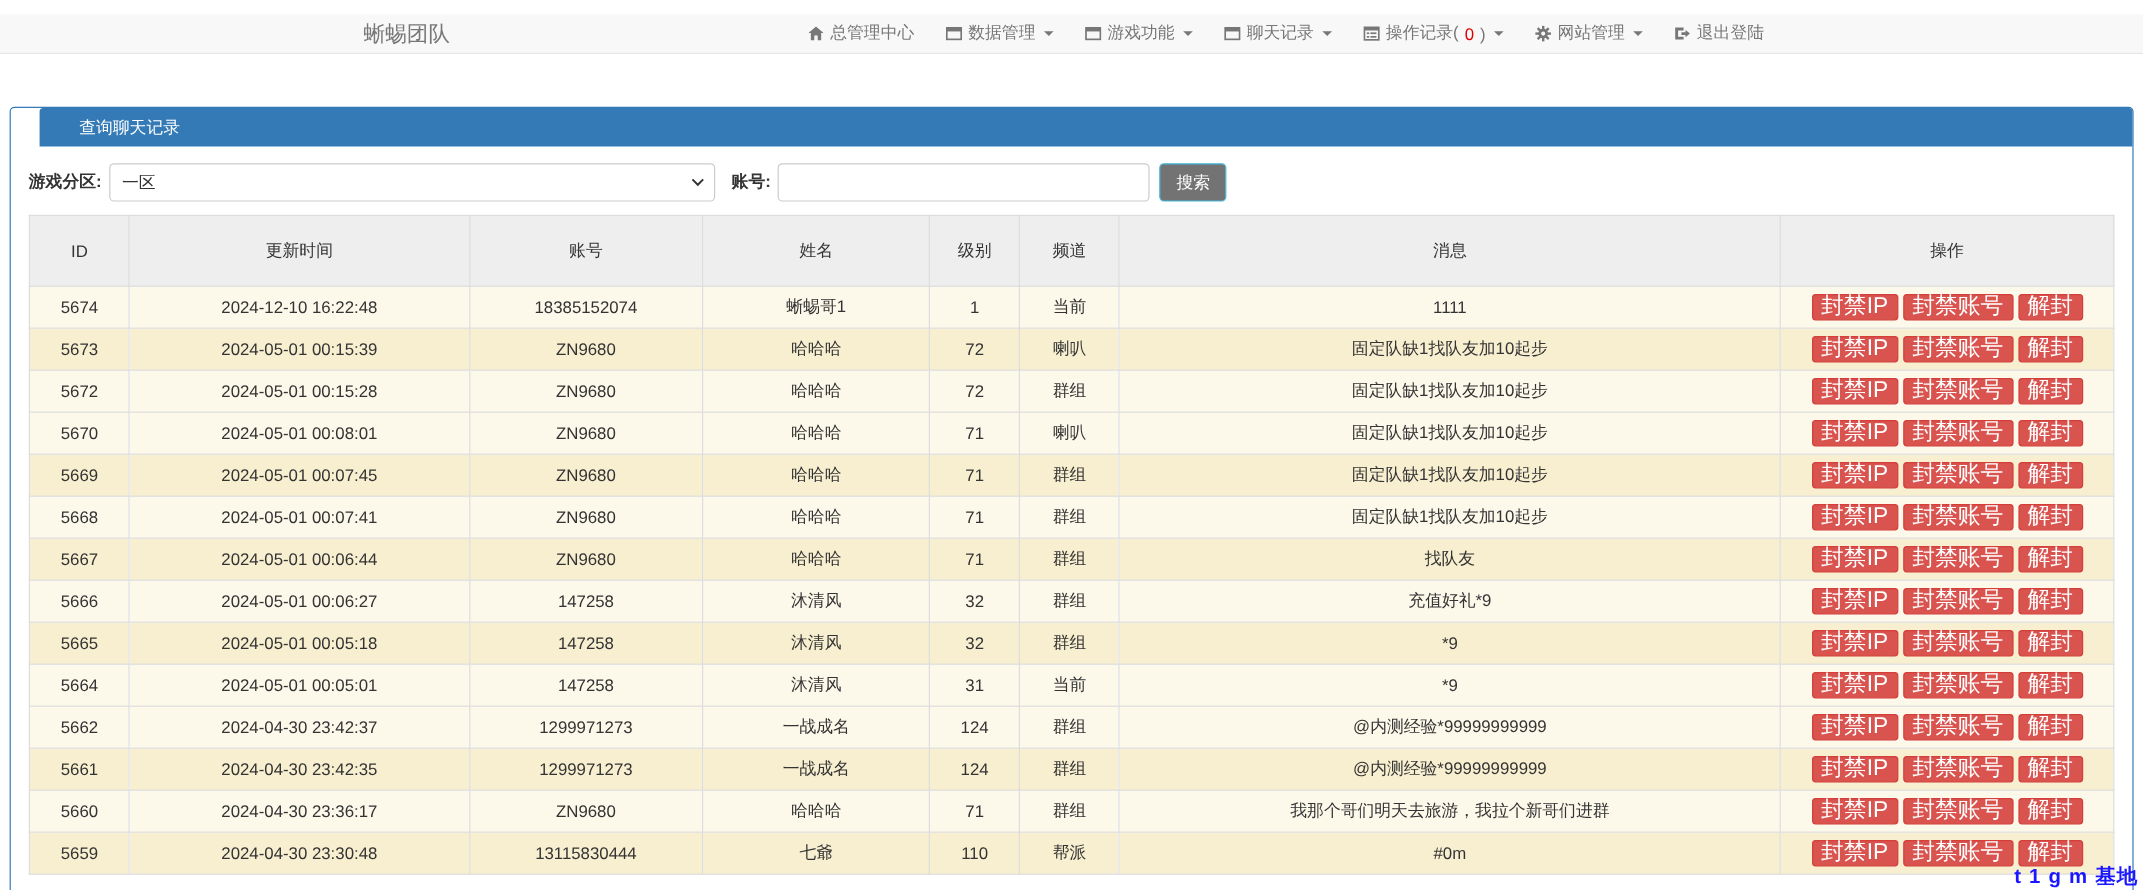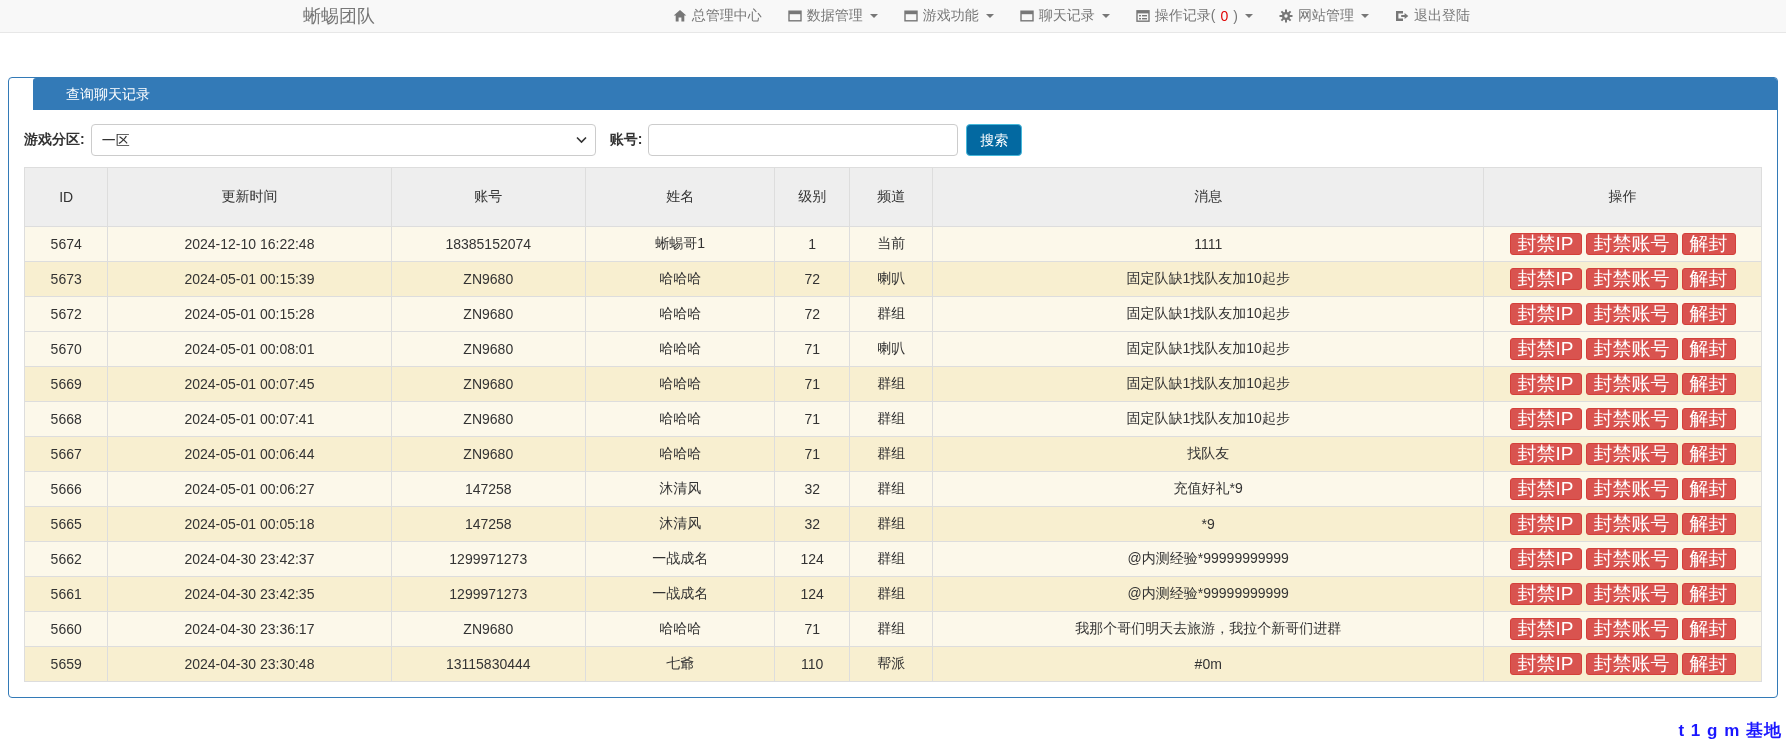--- a/index.html
+++ b/index.html
@@ -1,21 +1,21 @@
 <!DOCTYPE html>
 <html><head>
 <meta charset="utf-8">
 <style>
   * { box-sizing: border-box; }
   html, body { margin:0; padding:0; width:1786px; height:742px; overflow:hidden;
     background:#fff; color:#333; font-family:"Liberation Sans","DejaVu Sans",sans-serif; font-size:14px; }
 
   
   .navbar { height:33px; background:#f8f8f8; border-bottom:1px solid #e7e7e7; }
-  .nav-container { width:1180px; margin:0 auto; height:100%; display:flex; align-items:center; }
+  .nav-container { width:1180px; margin:12px auto; height:100%; display:flex; align-items:center; }
   .brand { font-size:18px; color:#777; cursor:pointer; }
   .nav-items { list-style:none; margin:0 0 0 auto; padding:0; display:flex; align-items:center; }
   .nav-item { display:flex; align-items:center; gap:5px; padding:0 13px; color:#777; cursor:pointer; white-space:nowrap; }
   .nav-icon { display:inline-flex; width:14px; height:14px; }
   .nav-icon svg { width:14px; height:14px; }
   .nav-count { color:#e00000; }
   .caret { width:0; height:0; border-left:4px solid transparent; border-right:4px solid transparent;
     border-top:4px solid #777; margin-left:2px; display:inline-block; }
 
   
@@ -27,21 +27,21 @@
   
   .form-row { display:flex; align-items:center; margin-bottom:11px; }
   .form-row label { font-weight:bold; margin-right:6px; }
   .select-wrap { position:relative; margin-right:14px; }
   .zone-select { width:505px; height:32px; border:1px solid #ccc; border-radius:4px;
     padding:4px 26px 4px 10px; font-size:14px; color:#333; background:#fff;
     -webkit-appearance:none; appearance:none; font-family:inherit; }
   .select-wrap .chev { position:absolute; right:9px; top:50%; transform:translateY(-50%); pointer-events:none; }
   .account-input { width:310px; height:32px; border:1px solid #ccc; border-radius:4px;
     padding:4px 10px; font-size:14px; color:#333; margin-right:8px; font-family:inherit; }
-  .btn-search { background:#0369a1; border:1px solid #46b8da; color:#fff; font-size:14px;
+  .btn-search { background:#737373; border:1px solid #46b8da; color:#fff; font-size:14px;
     padding:6px 13px; border-radius:4px; cursor:pointer; line-height:18px; font-family:inherit; }
 
   
   table.records { width:100%; border-collapse:collapse; table-layout:fixed; }
   .records th { background:#eeeeee; border:1px solid #ddd; padding:20px 4px; font-weight:400;
     text-align:center; color:#333; font-size:14px; }
   .records td { border:1px solid #ddd; padding:6px 4px; text-align:center; color:#333;
     font-size:14px; white-space:nowrap; overflow:hidden; }
   tr.stripe-light td { background:#fcf8ea; }
   tr.stripe-dark td  { background:#f8efd0; }
@@ -261,20 +261,30 @@
             <td>5665</td>
             <td>2024-05-01 00:05:18</td>
             <td>147258</td>
             <td>沐清风</td>
             <td>32</td>
             <td>群组</td>
             <td>*9</td>
             <td><button class="ban-btn">封禁IP</button><button class="ban-btn">封禁账号</button><button class="ban-btn">解封</button></td>
           </tr>
           <tr class="stripe-light">
+            <td>5664</td>
+            <td>2024-05-01 00:05:01</td>
+            <td>147258</td>
+            <td>沐清风</td>
+            <td>31</td>
+            <td>当前</td>
+            <td>*9</td>
+            <td><button class="ban-btn">封禁IP</button><button class="ban-btn">封禁账号</button><button class="ban-btn">解封</button></td>
+          </tr>
+          <tr class="stripe-light">
             <td>5662</td>
             <td>2024-04-30 23:42:37</td>
             <td>1299971273</td>
             <td>一战成名</td>
             <td>124</td>
             <td>群组</td>
             <td>@内测经验*99999999999</td>
             <td><button class="ban-btn">封禁IP</button><button class="ban-btn">封禁账号</button><button class="ban-btn">解封</button></td>
           </tr>
           <tr class="stripe-dark">

